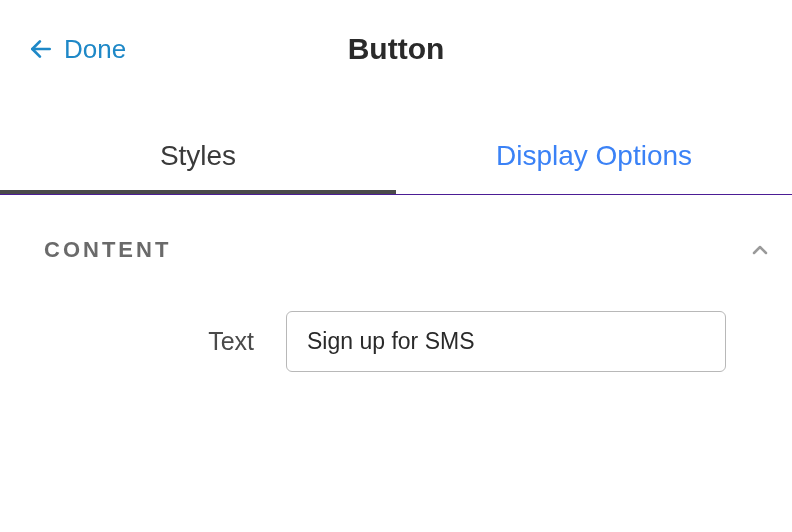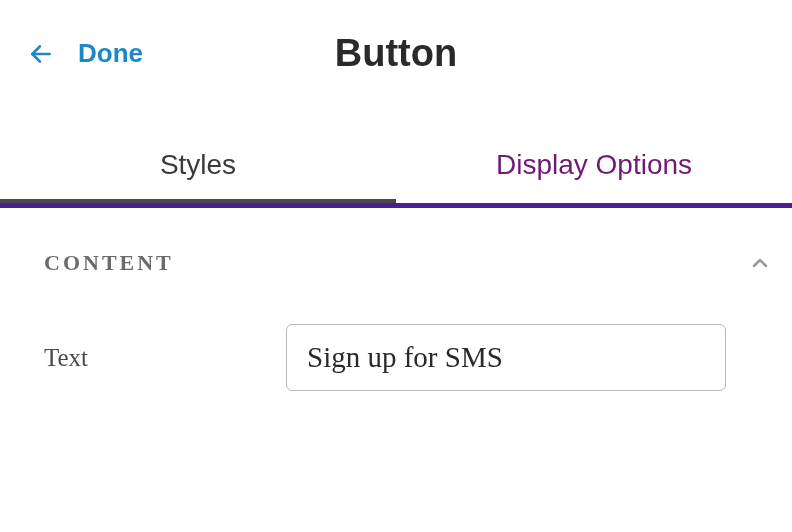--- a/index.html
+++ b/index.html
@@ -16,63 +16,62 @@
     }
     .header {
       display: flex;
       align-items: center;
       padding: 32px 28px 18px 28px;
       position: relative;
     }
     .done-link {
       display: flex;
       align-items: center;
-      gap: 24px;
+      gap: 10px;
       color: #1e88c7;
       font-size: 26px;
-      font-weight: 700;
+      font-weight: 400;
       cursor: pointer;
       position: absolute;
       left: 28px;
     }
     .done-link .arrow-icon svg {
       display: block;
     }
     .page-title {
       flex: 1;
       text-align: center;
-      font-size: 38px;
+      font-size: 30px;
       font-weight: 700;
       color: #2a2a2a;
       margin: 0 auto;
     }
     .tabs {
       display: flex;
-      border-bottom: 5px solid #4c1d95;
+      border-bottom: 1px solid #4c1d95;
       margin-top: 38px;
     }
     .tab {
       flex: 1;
       text-align: center;
       padding: 18px 0;
       font-size: 28px;
       color: #5a5a5a;
       cursor: pointer;
       border-bottom: 4px solid transparent;
     }
     .tab.active {
       color: #3a3a3a;
       border-bottom-color: #4a4a4a;
     }
     .tab.inactive {
-      color: #701a75;
+      color: #3b82f6;
     }
     .section {
       padding: 42px 20px 0 44px;
-      font-family: Liberation Serif, serif;
     }
     .section-header {
       display: flex;
       justify-content: space-between;
       align-items: center;
       cursor: pointer;
       margin-bottom: 48px;
     }
     .section-title {
       font-size: 22px;
@@ -84,28 +83,28 @@
       display: block;
     }
     .form-row {
       display: flex;
       align-items: center;
       margin-bottom: 32px;
       gap: 32px;
     }
     .form-label {
       flex: 0 0 210px;
-      text-align: left;
+      text-align: right;
       font-size: 25px;
       color: #4a4a4a;
     }
     .form-input {
       flex: 1;
       padding: 16px 20px;
-      font-size: 29px;
+      font-size: 23px;
       color: #2a2a2a;
       border: 1px solid #b8b8b8;
       border-radius: 6px;
       font-family: inherit;
       outline: none;
       max-width: 440px;
     }
   </style>
 </head>
 <body>

